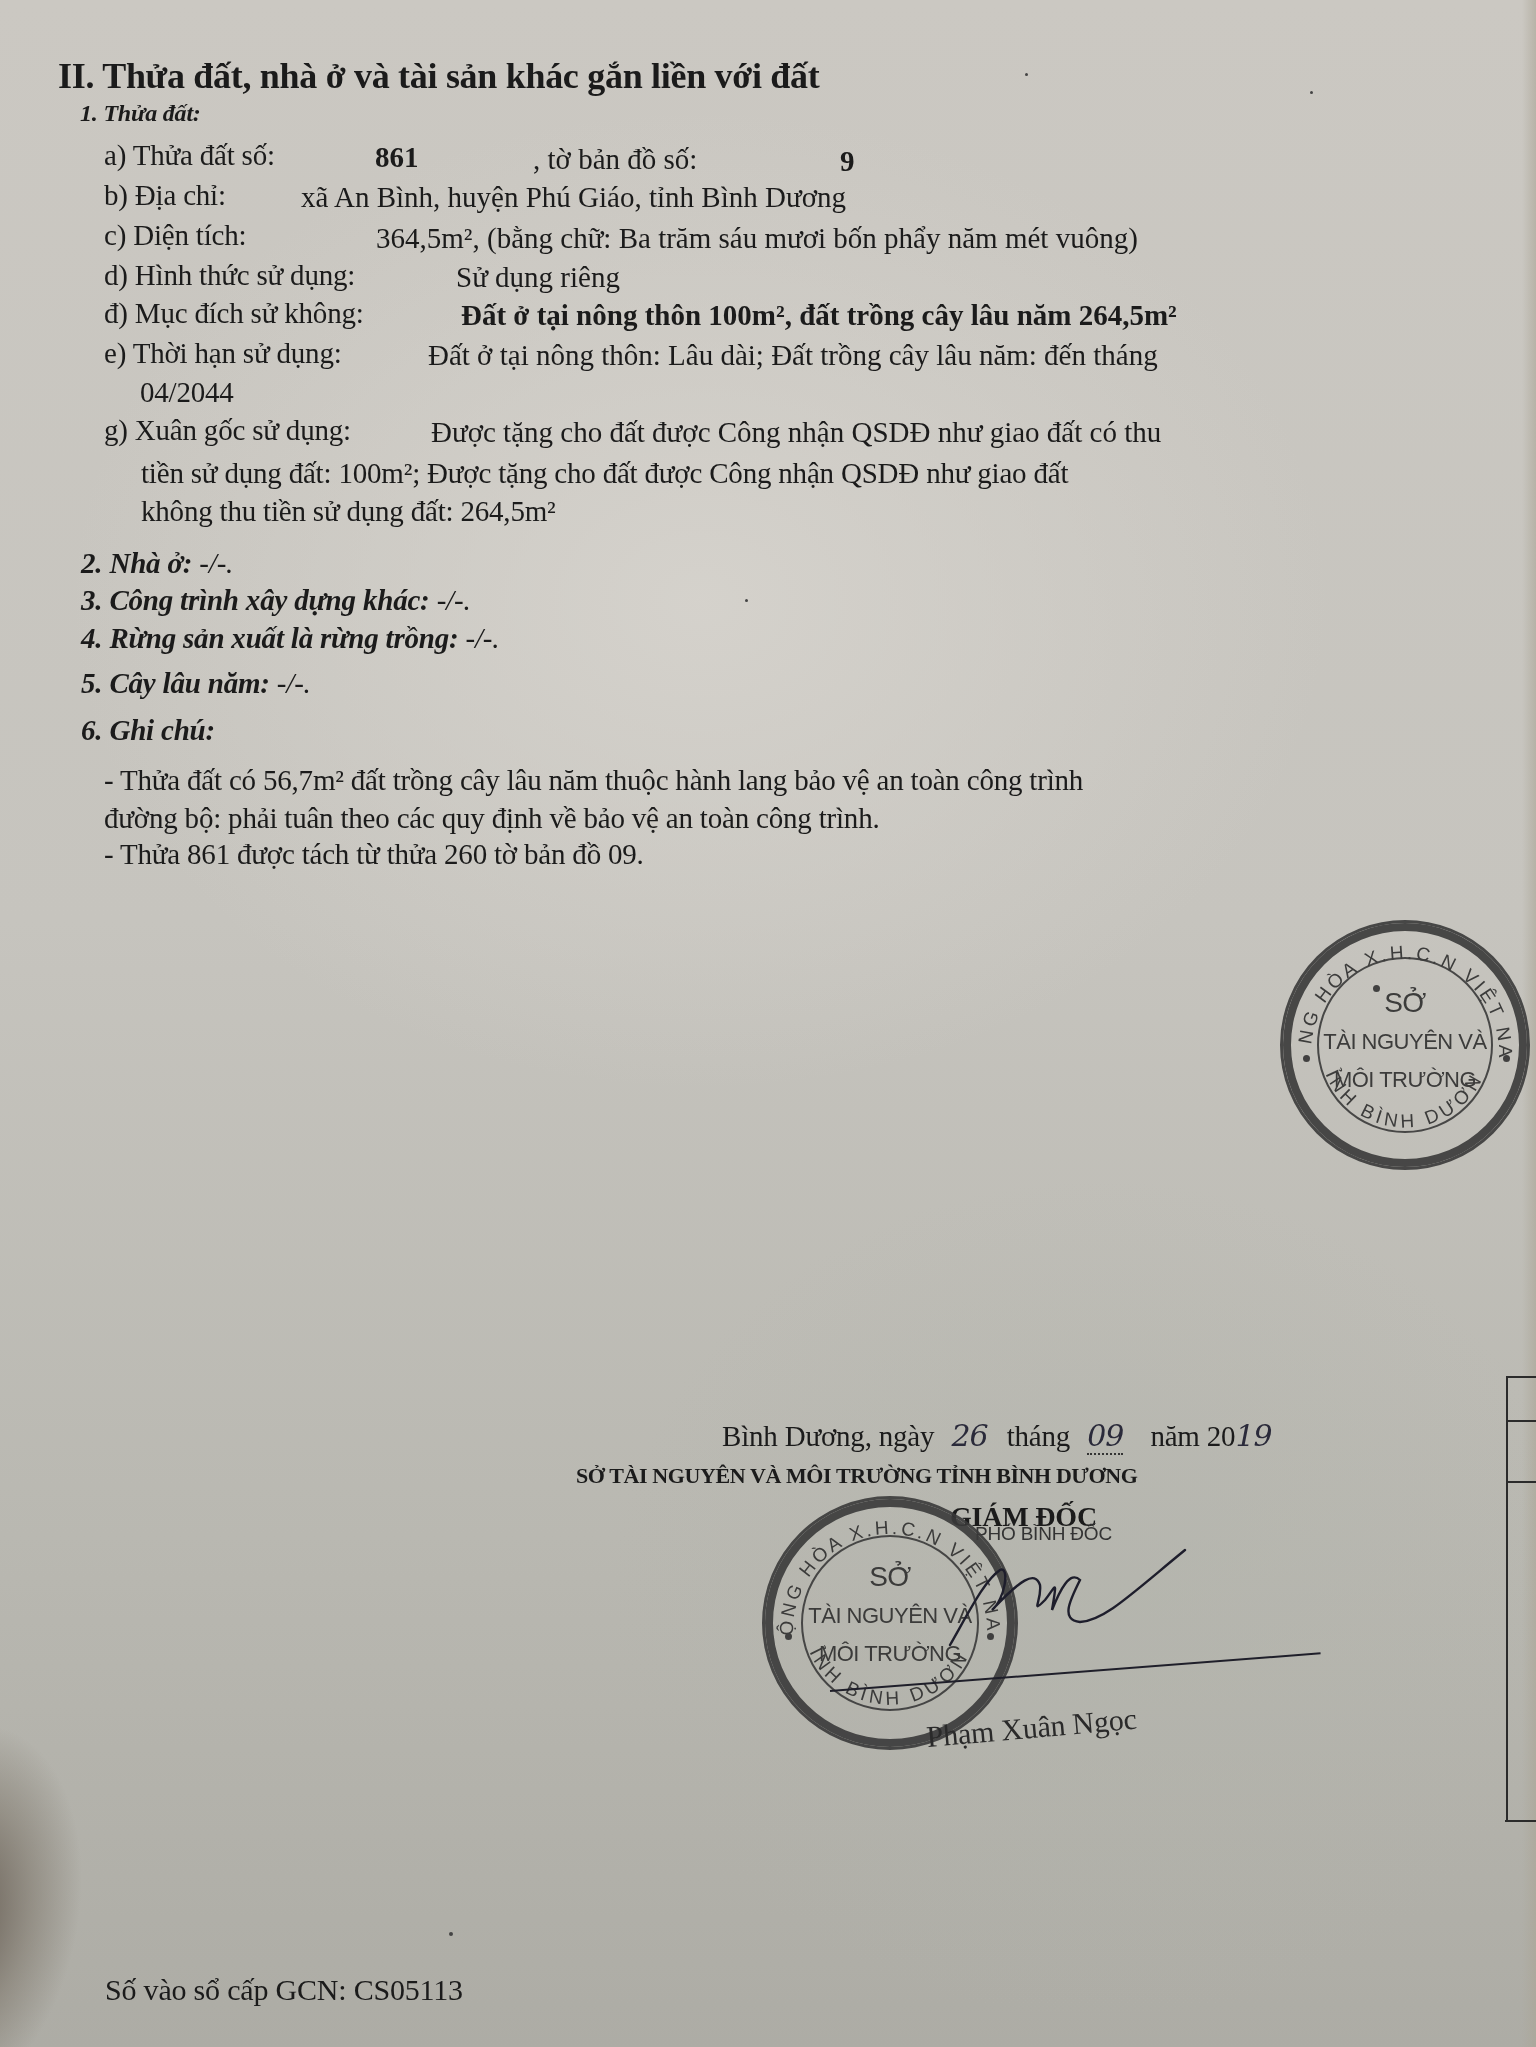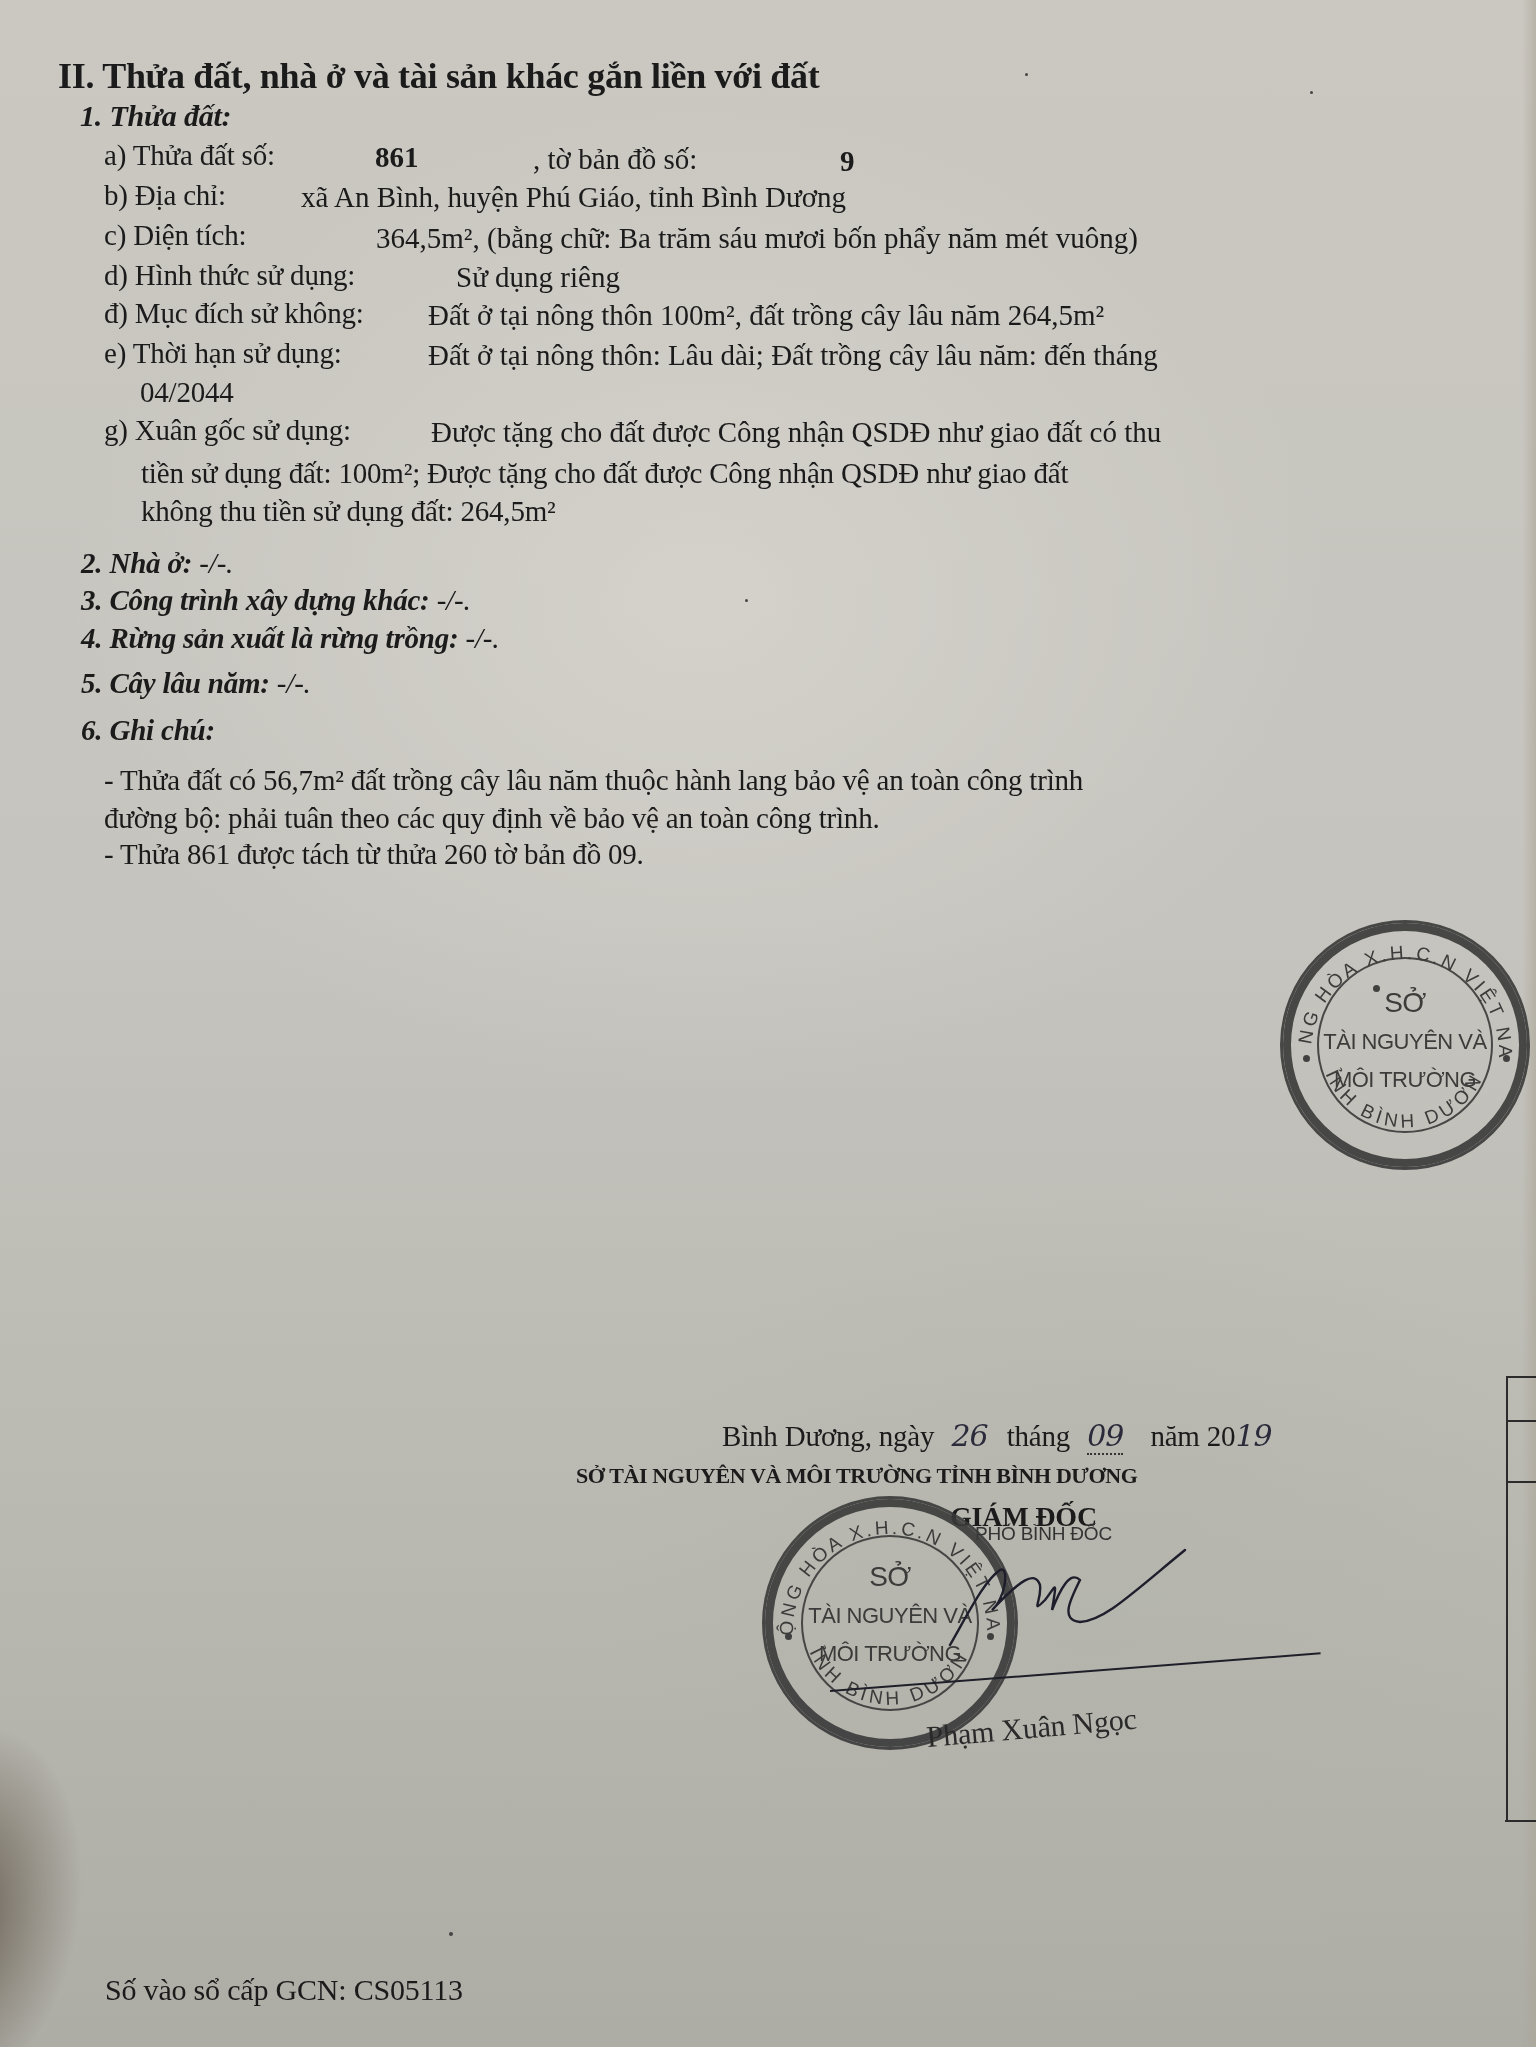--- a/index.html
+++ b/index.html
@@ -58,38 +58,38 @@
   .speck { position: absolute; width: 4px; height: 4px; border-radius: 50%; background: #444; }
 </style>
 </head>
 <body>
 
 <div class="paper"></div>
 <div class="shadow-corner"></div>
 <div class="right-edge"></div>
 
 <div class="ln hdr" style="left:58px; top:58px;">II. Thửa đất, nhà ở và tài sản khác gắn liền với đất</div>
-<div class="ln bi" style="left:80px; top:101px; font-size:30px;">1. Thửa đất:</div>
+<div class="ln bi" style="left:80px; top:101px; font-size:24px;">1. Thửa đất:</div>
 
 <div class="ln" style="left:104px; top:141px;">a) Thửa đất số:</div>
 <div class="val b" style="left:375px; top:143px;">861</div>
 <div class="val" style="left:533px; top:145px;">, tờ bản đồ số:</div>
 <div class="val b" style="left:840px; top:147px;">9</div>
 
 <div class="ln" style="left:104px; top:181px;">b) Địa chỉ:</div>
 <div class="val" style="left:301px; top:183px;">xã An Bình, huyện Phú Giáo, tỉnh Bình Dương</div>
 
 <div class="ln" style="left:104px; top:221px;">c) Diện tích:</div>
 <div class="val" style="left:376px; top:224px;">364,5m², (bằng chữ: Ba trăm sáu mươi bốn phẩy năm mét vuông)</div>
 
 <div class="ln" style="left:104px; top:261px;">d) Hình thức sử dụng:</div>
 <div class="val" style="left:456px; top:263px;">Sử dụng riêng</div>
 
 <div class="ln" style="left:104px; top:299px;">đ) Mục đích sử không:</div>
-<div class="val" style="left:428px; top:301px;">Đất ở tại nông thôn 100m², đất trồng cây lâu năm 264,5m²</div>
+<div class="val" style="left:461px; top:301px;font-weight:bold;">Đất ở tại nông thôn 100m², đất trồng cây lâu năm 264,5m²</div>
 
 <div class="ln" style="left:104px; top:339px;">e) Thời hạn sử dụng:</div>
 <div class="val" style="left:428px; top:341px;">Đất ở tại nông thôn: Lâu dài; Đất trồng cây lâu năm: đến tháng</div>
 <div class="ln" style="left:140px; top:378px;">04/2044</div>
 
 <div class="ln" style="left:104px; top:416px;">g) Xuân gốc sử dụng:</div>
 <div class="val" style="left:431px; top:418px;">Được tặng cho đất được Công nhận QSDĐ như giao đất có thu</div>
 <div class="ln" style="left:141px; top:459px;">tiền sử dụng đất: 100m²; Được tặng cho đất được Công nhận QSDĐ như giao đất</div>
 <div class="ln" style="left:141px; top:497px;">không thu tiền sử dụng đất: 264,5m²</div>
 

